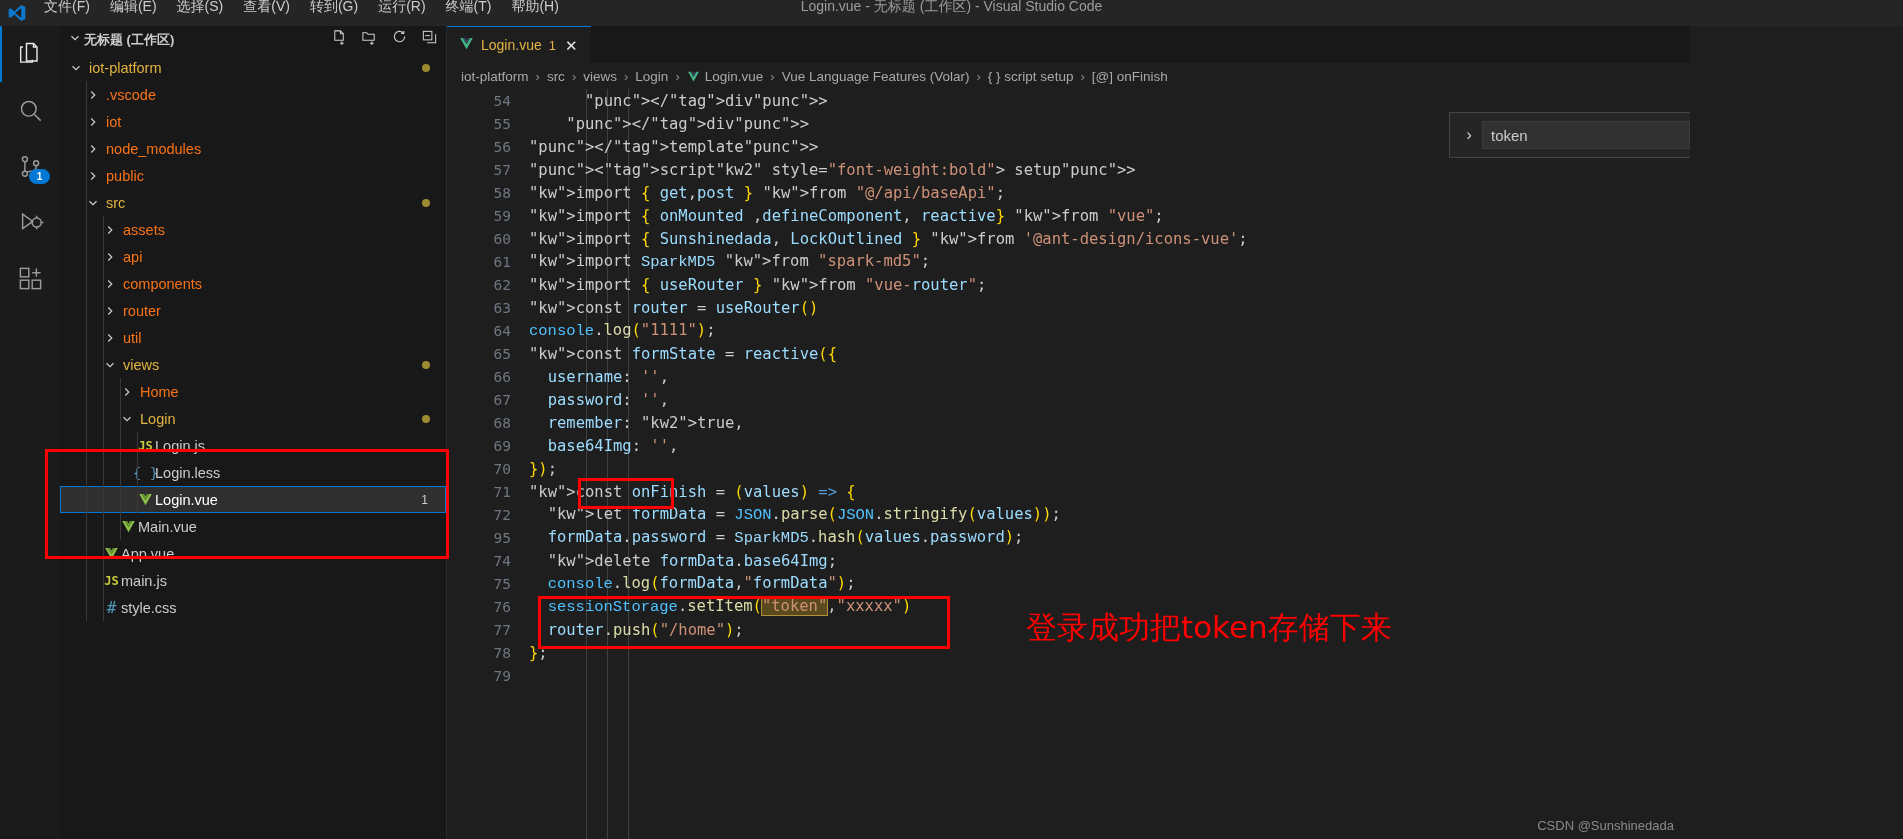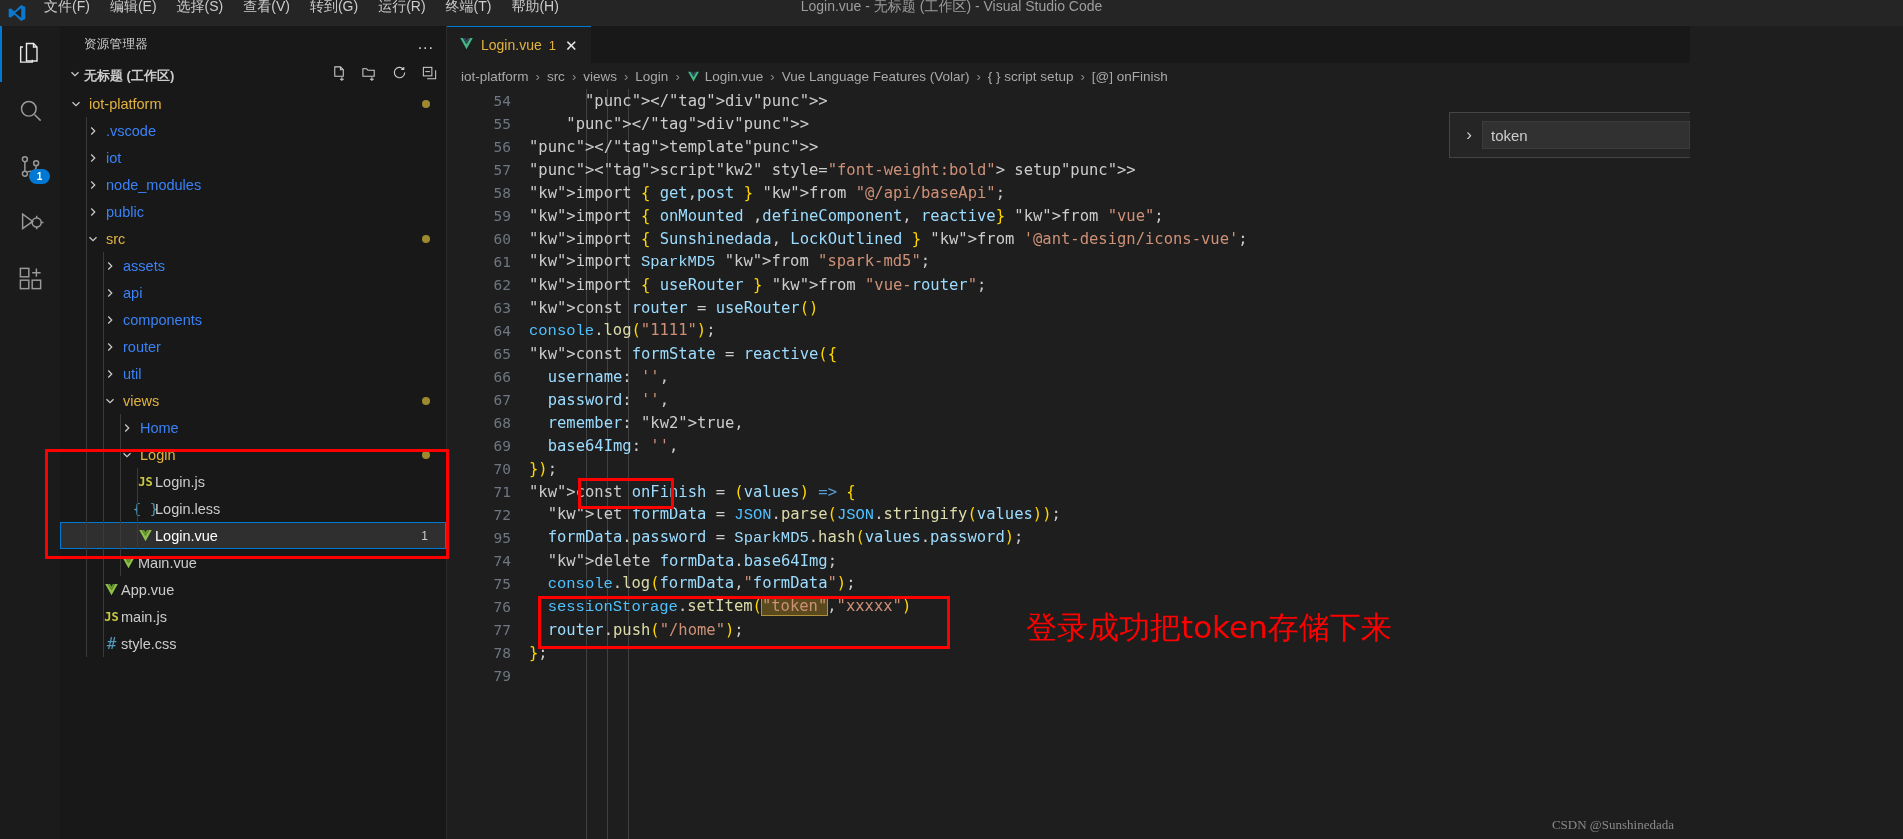--- a/index.html
+++ b/index.html
@@ -24,21 +24,21 @@
   .sb-header{height:36px;display:flex;align-items:center;justify-content:space-between;padding:0 12px 0 24px;}
   .sb-title{font-size:12.5px;color:#cccccc;letter-spacing:.3px;}
   .sb-dots{color:#cccccc;font-size:16px;letter-spacing:1px;line-height:10px;}
   .ws-row{height:27px;display:flex;align-items:center;padding-left:8px;padding-right:8px;}
   .ws-name{font-size:13px;font-weight:bold;color:#cccccc;margin-left:2px;}
   .ws-actions{margin-left:auto;display:flex;gap:13px;align-items:center;}
   .tree{padding-top:1px;}
   .row{height:27px;display:flex;align-items:center;position:relative;font-size:14.5px;color:#cccccc;white-space:nowrap;}
   .row .twisty{width:16px;height:16px;display:inline-flex;align-items:center;justify-content:center;flex:none;color:#cccccc;}
   .row .ficon{width:19px;display:inline-flex;align-items:center;justify-content:center;flex:none;}
-  .row.folder .lbl{color:#3b82f6;}
+  .row.folder .lbl{color:#f97316;}
   .row.folder.open>.lbl{color:#e3b341;}
   .row.sel{background:#2f2f2f;outline:1px solid #0078d4;outline-offset:-1px;}
   .dirty-dot{position:absolute;right:16px;width:8px;height:8px;border-radius:50%;background:#9c8b2e;}
   .prob-count{position:absolute;right:18px;font-size:12px;color:#cccccc;}
   .indent-guide{position:absolute;top:0;bottom:0;width:1px;background:#3a3a3a;}
 
   
   .editor{position:absolute;left:447px;top:26px;right:0;bottom:0;background:#1e1e1e;}
   .tabs{height:37px;background:#181818;display:flex;align-items:stretch;}
   .tab{display:flex;align-items:center;gap:7px;padding:0 12px;background:#1e1e1e;border-top:1px solid #0078d4;position:relative;min-width:120px;}
@@ -52,21 +52,21 @@
   .cline{position:relative;height:23px;display:flex;align-items:center;font-family:"DejaVu Sans Mono","Liberation Mono",monospace;font-size:15.5px;white-space:pre;}
   .lnum{width:64px;text-align:right;padding-right:18px;color:#6e7681;flex:none;font-size:14.5px;}
   .ctext{display:inline-block;}
   .vguide{position:absolute;top:0;bottom:0;width:1px;background:#404040;} .kw2{color:#569cd6;} .fn{color:#dcdcaa;} .str{color:#ce9178;}
   .var{color:#9cdcfe;} .y{color:#ffd700;} .cls{color:#4fc1ff;font-family:Liberation Mono, monospace;}
 
   
   .redbox{position:absolute;border:3px solid #ff0000;box-sizing:border-box;pointer-events:none;}
   .annot{position:absolute;color:#ff0000;font-size:31px;font-family:"DejaVu Sans","Liberation Sans",sans-serif;white-space:nowrap;}
   .tokenhl{background:#5a4a1e;outline:1px solid #b0913a;}
-  .watermark{position:absolute;right:16px;bottom:6px;color:#8a8a8a;font-size:13px;font-family:Liberation Serif, serif;}
+  .watermark{position:absolute;right:16px;bottom:6px;color:#8a8a8a;font-size:13px;}
 
   
   .findwidget{position:absolute;right:0;top:86px;height:44px;display:flex;align-items:center;background:#252526;border:1px solid #454545;border-right:none;padding-left:6px;}
   .fw-chev{color:#cccccc;font-size:17px;padding:0 10px;}
   .fw-input{background:#313131;border:1px solid #3c3c3c;height:26px;min-width:190px;display:flex;align-items:center;padding:0 8px;color:#cccccc;font-size:15px;}
 </style>
 </head>
 <body>
 
 <div class="app">
@@ -125,24 +125,20 @@
       <svg width="27" height="27" viewBox="0 0 24 24" fill="none" stroke="#9a9a9a" stroke-width="1.3">
         <rect x="3" y="3" width="7.5" height="7.5"></rect>
           <rect x="3" y="13.5" width="7.5" height="7.5"></rect>
         <rect x="13.5" y="13.5" width="7.5" height="7.5"></rect>
           <path d="M13.5 6.8h7.5M17.25 3v7.5"></path>
       </svg>
     </div>
   </div>
 
   <div class="sidebar">
-    <div class="sb-header">
-      <span class="sb-title">资源管理器</span>
-      <span class="sb-dots">...</span>
-    </div>
 
     <div class="ws-row">
       <span class="twisty">
         <svg width="14" height="14" viewBox="0 0 16 16" fill="none" stroke="#ccc" stroke-width="1.4">
             <path d="M4 6l4 4 4-4"></path>
           </svg>
       </span>
       <span class="ws-name">无标题 (工作区)</span>
       <span class="ws-actions">
         <span>

